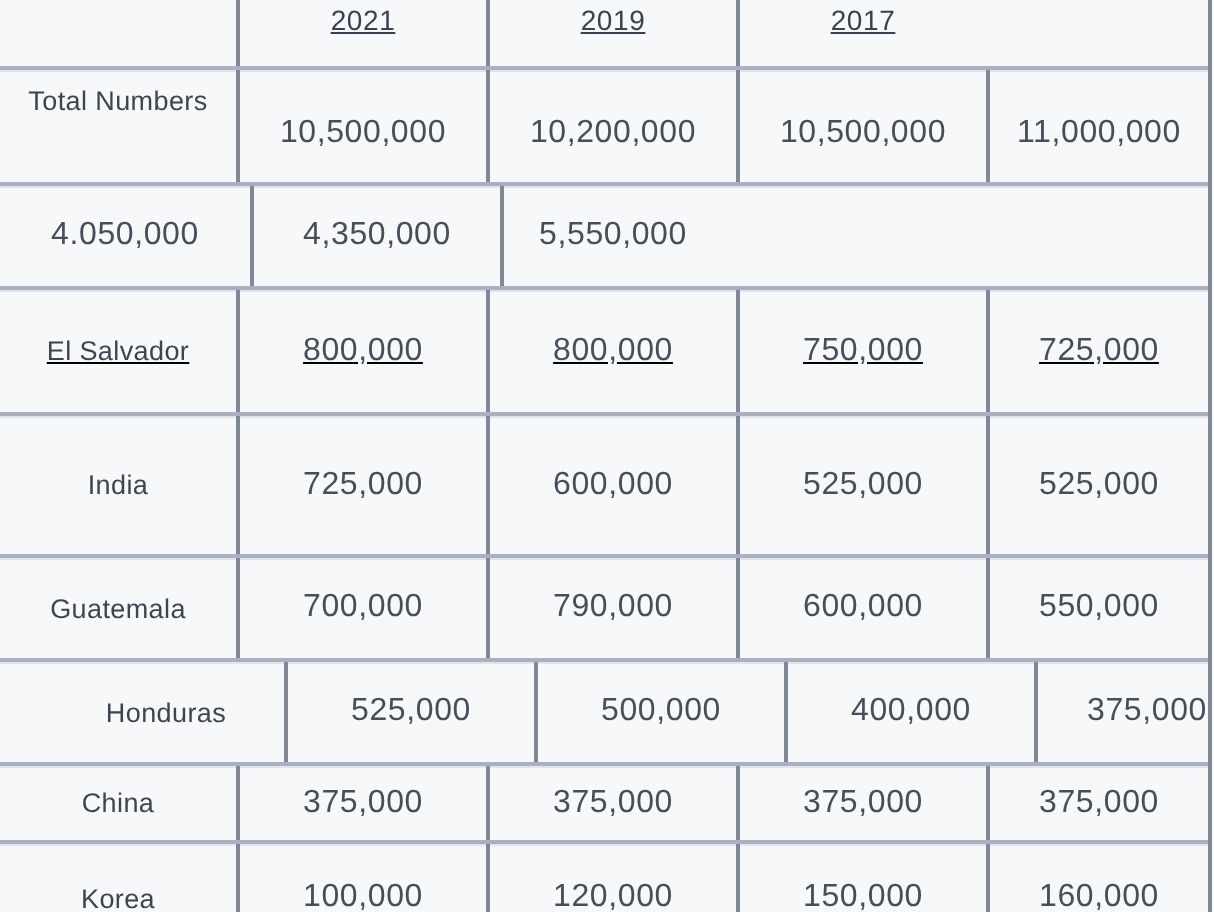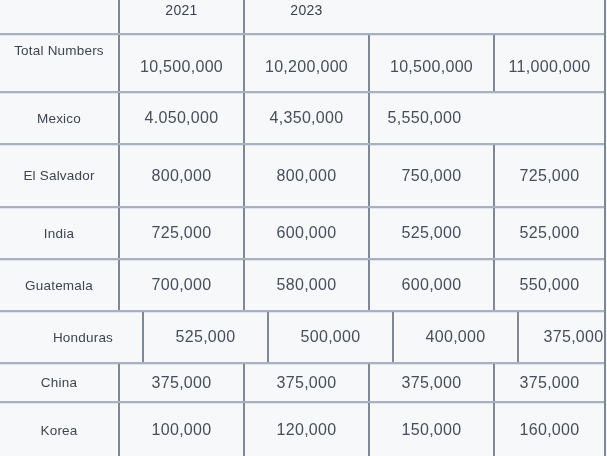--- a/index.html
+++ b/index.html
@@ -27,22 +27,22 @@
     box-sizing: border-box;
     background: var(--bg, #f7f8fa);
   }
   .row.data-row {
     border-top: 2px solid var(--hline, #a9b1c0);
     box-shadow: inset 0 1px 0 var(--hline-light, #dfe5ee);
   }
   .header-row { height: 33px; }
   .row-0 { height: 58px; }
   .row-1 { height: 52px; }
-  .row-2 { height: 63px; }
-  .row-3 { height: 52px; }
+  .row-2 { height: 63px; text-decoration: underline; }
+  .row-3 { height: 71px; }
   .row-4 { height: 52px; text-align: right; }
   .row-5 { height: 52px; padding-left: 24px; }
   .row-6 { height: 39px; }
   .row-7 { height: 56px; }
   .cell {
     box-sizing: border-box;
     display: flex;
     align-items: center;
     justify-content: center;
     overflow: hidden;
@@ -67,48 +67,49 @@
   }
   .cell.col-last {
     width: 111px;
     flex: 0 0 111px;
   }
   .header-cell {
     align-items: flex-start;
     padding-top: 2px;
     font-size: 14px;
     color: var(--text-header, #3a4150);
+    text-decoration: underline;
   }
   
   .row-0 .label-cell { align-items: flex-start; padding-top: 8px; }
   .row-0 .value-cell { padding-top: 8px; }
 </style>
 </head>
 <body>
 
 <div class="viewport">
   <div class="table">
 
     <div class="row header-row">
       <div class="cell label-cell header-cell"></div>
       <div class="cell value-cell header-cell">2021</div>
-      <div class="cell value-cell header-cell">2023</div>
+      <div class="cell value-cell header-cell">2019</div>
+      <div class="cell value-cell header-cell">2017</div>
     </div>
 
     <div id="rows-container">
   <div class="row data-row row-0">
     <div class="cell label-cell">Total Numbers</div>
   <div class="cell value-cell">10,500,000</div>
           <div class="cell value-cell">10,200,000</div>
           <div class="cell value-cell">10,500,000</div>
           <div class="cell value-cell col-last">11,000,000</div>
         </div>
 
   <div class="row data-row row-1">
-    <div class="cell label-cell">Mexico</div>
   <div class="cell value-cell">4.050,000</div>
           <div class="cell value-cell">4,350,000</div>
           <div class="cell value-cell col-last">5,550,000</div>
         </div>
 
   <div class="row data-row row-2">
     <div class="cell label-cell">El Salvador</div>
   <div class="cell value-cell">800,000</div>
           <div class="cell value-cell">800,000</div>
           <div class="cell value-cell">750,000</div>
@@ -119,21 +120,21 @@
     <div class="cell label-cell">India</div>
   <div class="cell value-cell">725,000</div>
           <div class="cell value-cell">600,000</div>
           <div class="cell value-cell">525,000</div>
           <div class="cell value-cell col-last">525,000</div>
         </div>
 
   <div class="row data-row row-4">
     <div class="cell label-cell">Guatemala</div>
   <div class="cell value-cell">700,000</div>
-          <div class="cell value-cell">580,000</div>
+          <div class="cell value-cell">790,000</div>
           <div class="cell value-cell">600,000</div>
           <div class="cell value-cell col-last">550,000</div>
         </div>
 
   <div class="row data-row row-5">
     <div class="cell label-cell">Honduras</div>
   <div class="cell value-cell">525,000</div>
           <div class="cell value-cell">500,000</div>
           <div class="cell value-cell">400,000</div>
           <div class="cell value-cell col-last">375,000</div>

